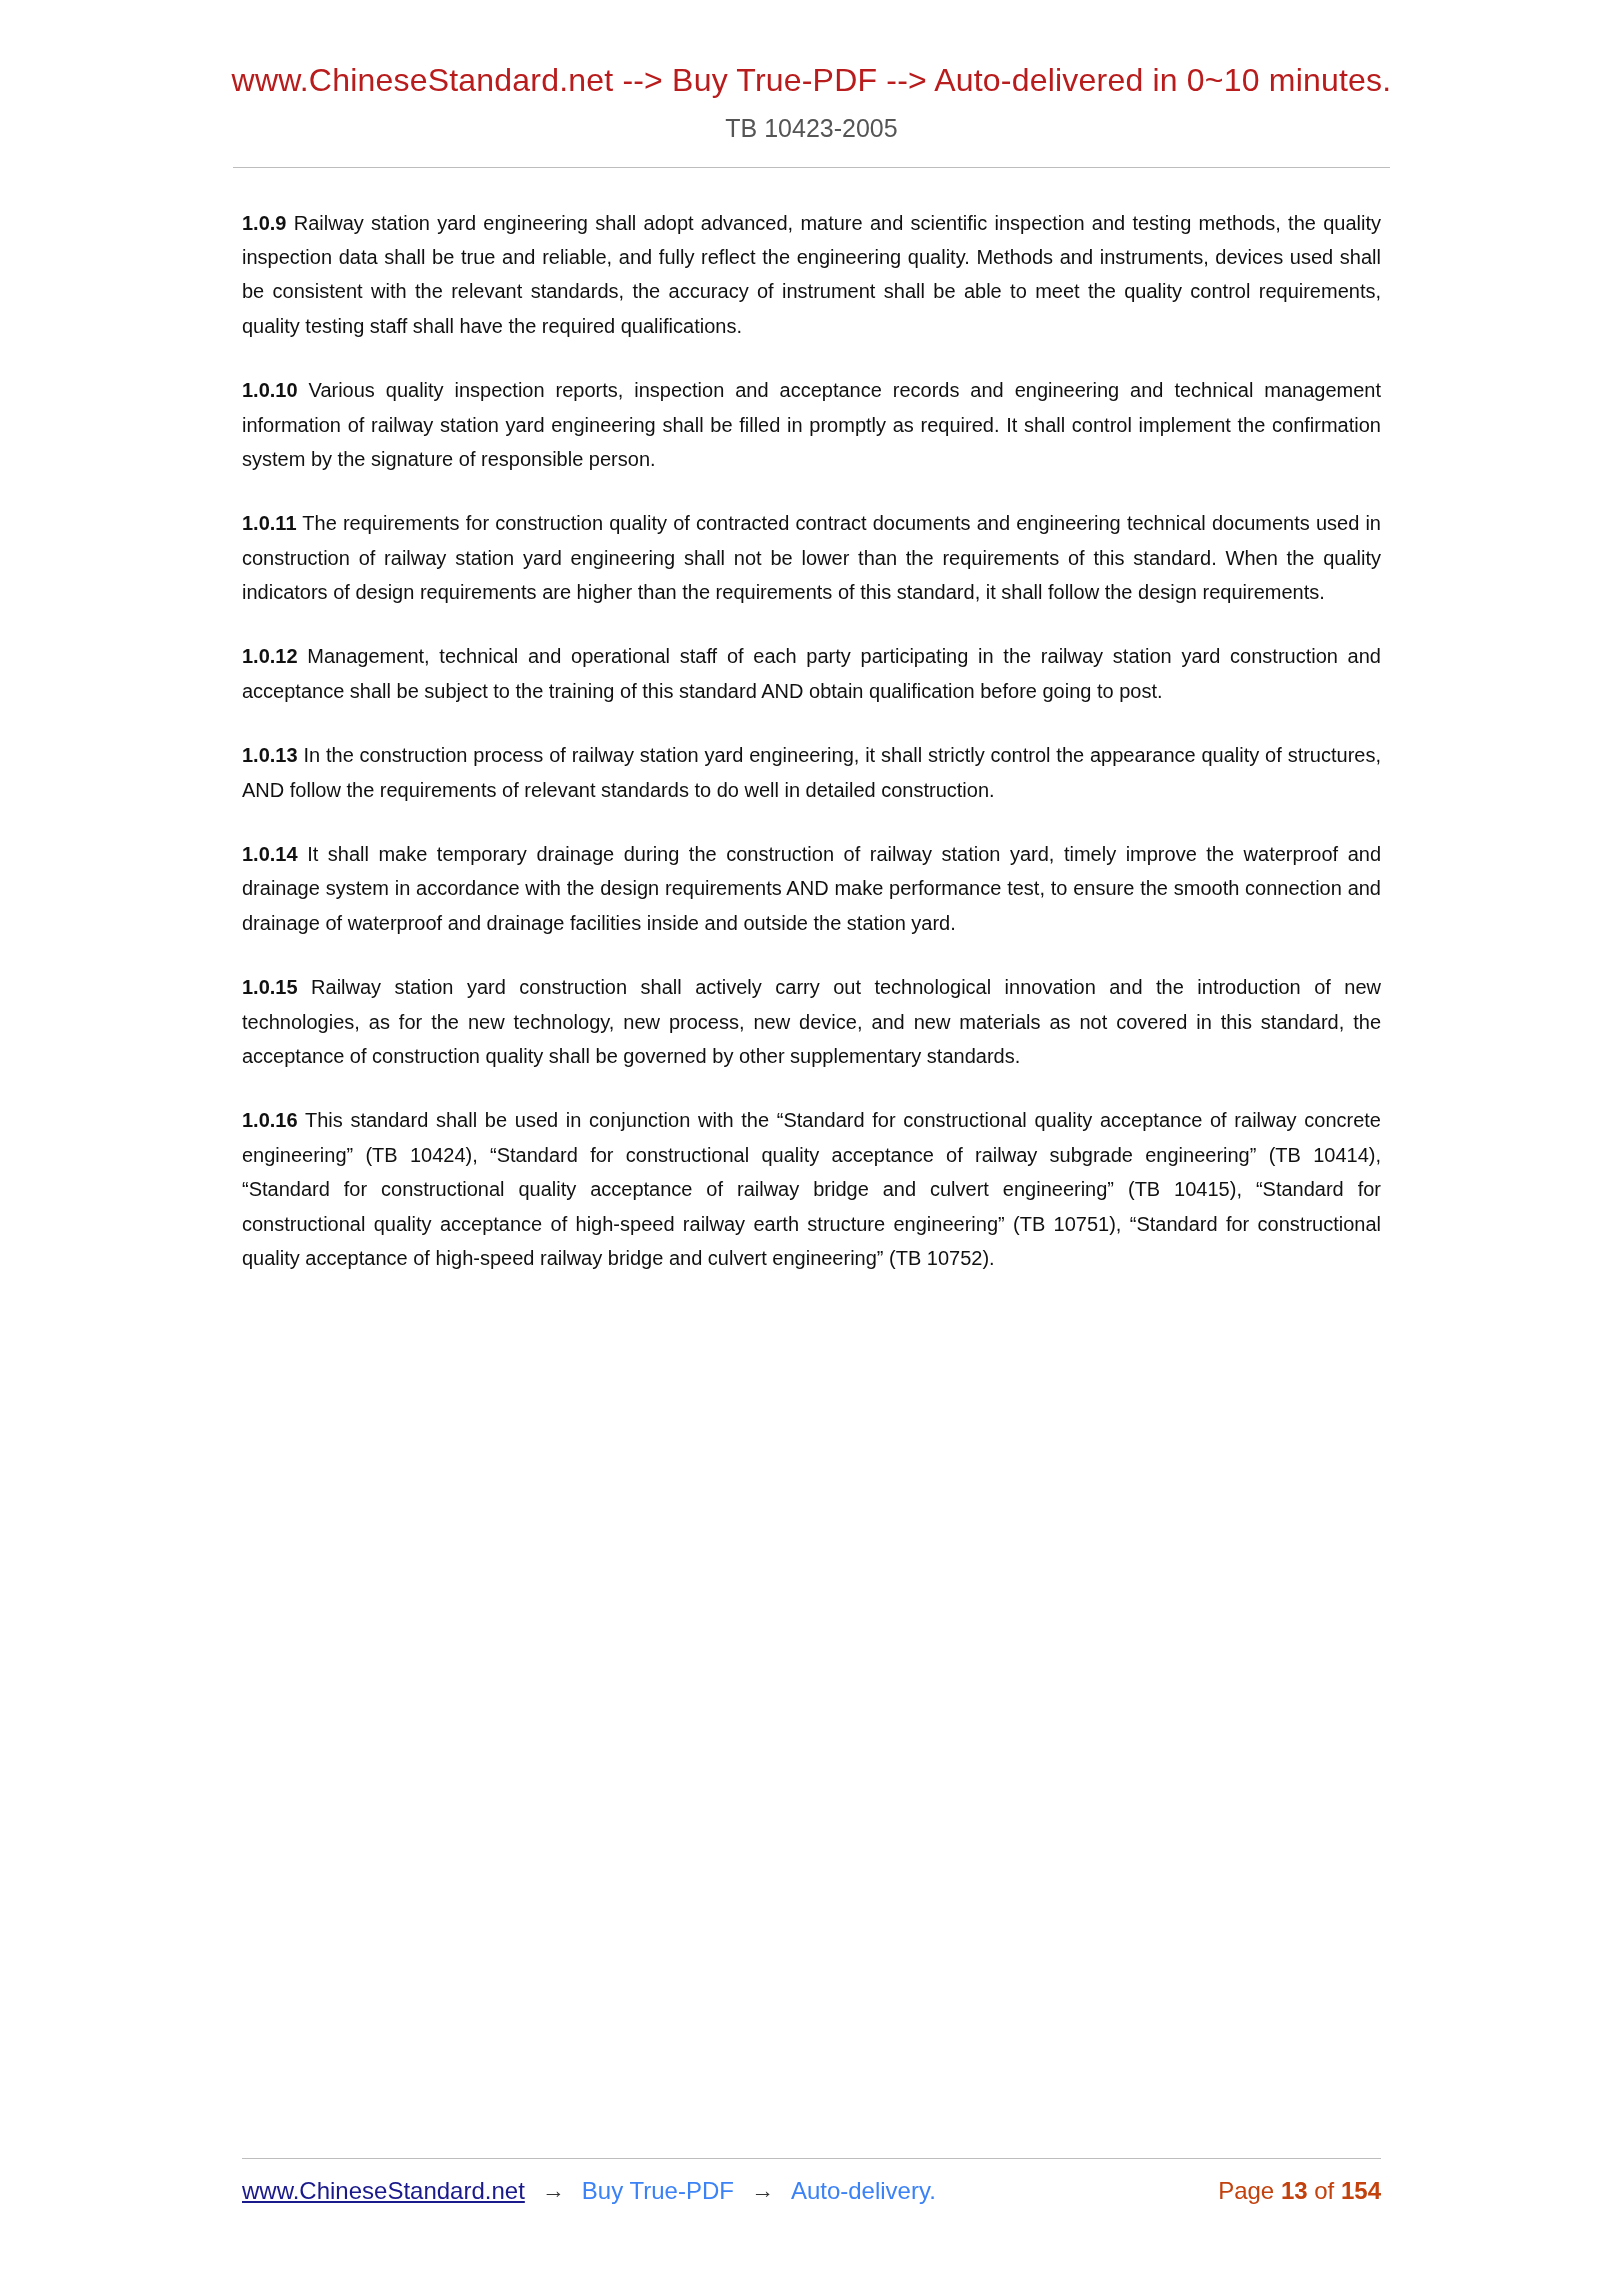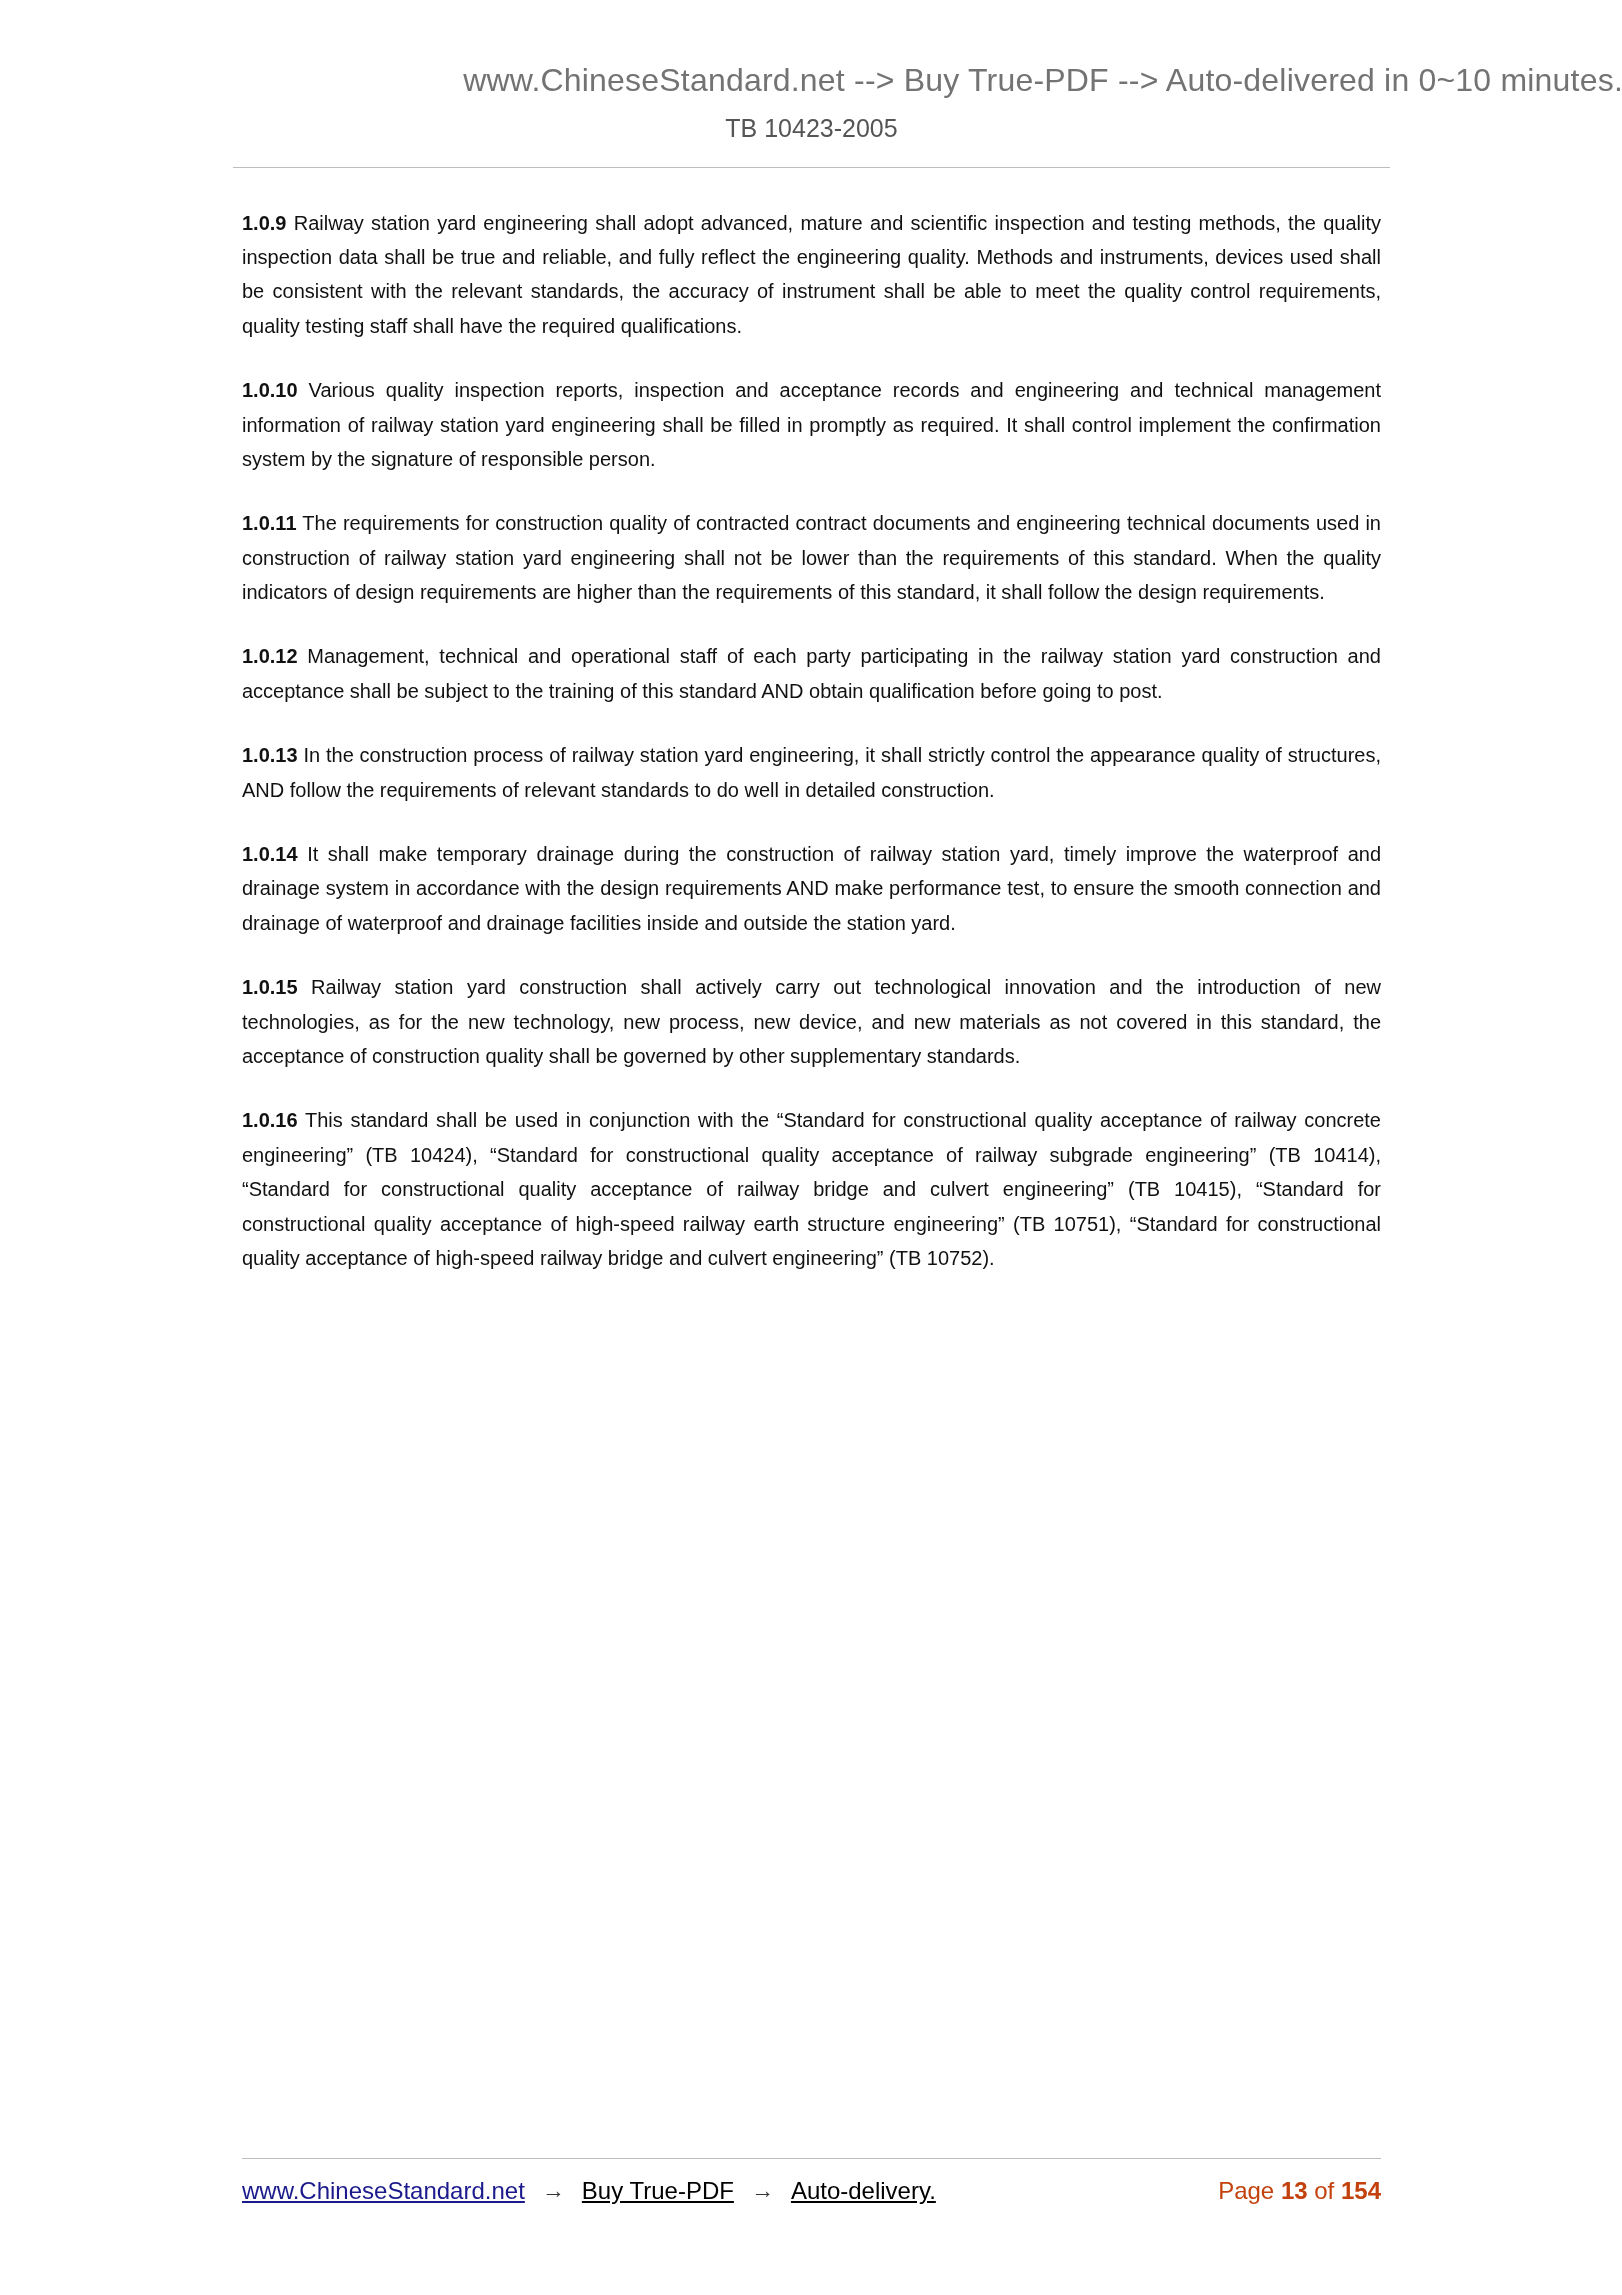--- a/index.html
+++ b/index.html
@@ -19,24 +19,23 @@
     box-sizing: border-box;
     margin: 0 auto;
     overflow: hidden;
   }
   .header {
     padding-top: 60px;
     text-align: center;
   }
   .header-line1 {
     font-size: 32px;
-    color: #737373;
+    color: #b91c1c;
     letter-spacing: 0.2px;
     line-height: 1.25;
-    text-align: right;
   }
   .header-line2 {
     font-size: 25px;
     color: #555555;
     margin-top: 13.3px;
     line-height: 1.25;
   }
   .rule {
     border: 0;
     border-top: 0.8px solid #bdbdbd;
@@ -82,22 +81,21 @@
   }
   .footer-link {
     color: #1a1a8c;
     text-decoration: underline;
   }
   .footer-arrow {
     font-size: 23px;
     color: #333333;
   }
   .footer-text {
-    color: #000000;
-    text-decoration: underline;
+    color: #3b82f6;
   }
   .footer-right {
     margin-left: auto;
     white-space: nowrap;
     color: #c2410c;
   }
   .footer-right b {
     font-weight: bold;
   }
 </style>

